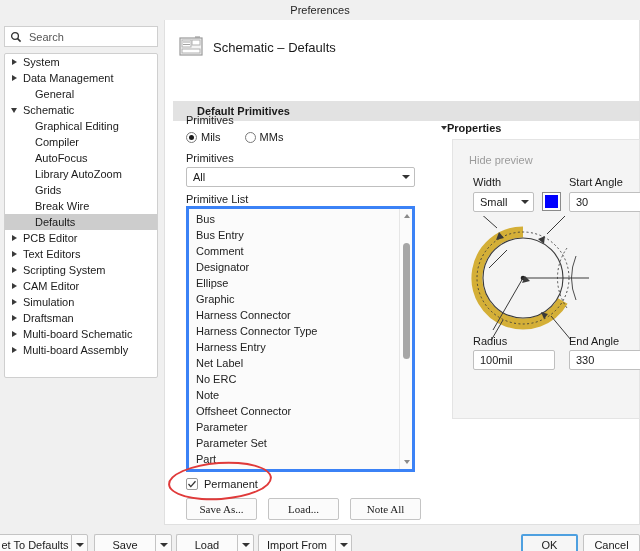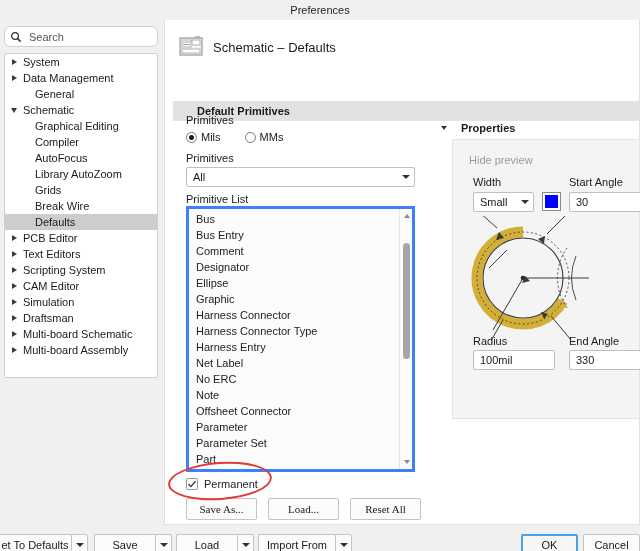--- a/index.html
+++ b/index.html
@@ -22,21 +22,21 @@
     font-size: 11px; color: #1f1f1f;
   }
 
   
   .leftpane {
     position: absolute; left: 0; top: 20px; width: 160px; height: 505px;
     background: #f0f0f0;
   }
   .searchbox {
     position: absolute; left: 4px; top: 6px; width: 154px; height: 21px;
-    background: #ffffff; border: 1px solid #cfcfcf; border-radius: 6px;
+    background: #ffffff; border: 1px solid #cfcfcf; border-radius: 0;
     display: flex; align-items: center; padding-left: 5px;
   }
   .search-icon { width: 12px; height: 12px; position: relative; flex: 0 0 12px; }
   .search-icon svg { display:block; }
   .search-ph { margin-left: 7px; color: #555; font-size: 11px; }
 
   .treebox {
     position: absolute; left: 4px; top: 33px; width: 154px; height: 325px;
     background: #ffffff; border: 1px solid #cfcfcf; border-radius: 2px;
     overflow: hidden;
@@ -113,21 +113,21 @@
   }
   .chk svg { display: block; }
 
   .btn {
     background: #fbfbfb; border: 1px solid #c4c4c4; border-radius: 2px;
     font-size: 11px; color: #1a1a1a;
     display: flex; align-items: center; justify-content: center; font-family: Liberation Serif, serif;
   }
 
   
-  .props-title { position: absolute; left: 441px; top: 122px; display: flex; align-items: center; gap: 14px; font-size: 11px; font-weight: bold; }
+  .props-title { position: absolute; left: 441px; top: 122px; display: flex; align-items: center; gap: 0; font-size: 11px; font-weight: bold; }
   .tri-down-sm { width: 0; height: 0; border-top: 4px solid #333; border-left: 3px solid transparent; border-right: 3px solid transparent; }
   .props-box {
     position: absolute; left: 452px; top: 139px; width: 188px; height: 280px;
     background: #f4f4f4; border: 1px solid #e4e4e4;
   }
   .hide-prev { position: absolute; left: 16px; top: 14px; font-size: 11px; color: #9b9b9b; }
   .fld-lbl { position: absolute; font-size: 11px; color: #1a1a1a; }
   .txtfield {
     position: absolute; background: #fff; border: 1px solid #bfbfbf; border-radius: 2px;
     height: 20px; display: flex; align-items: center; padding-left: 6px; font-size: 11px;
@@ -358,21 +358,21 @@
   </div>
 
   <div style="position:absolute; left:186px; top:498px; display:flex; gap:11px;" id="pbtns">
       <div class="btn" style="width: 71px; height: 22px;">
         <span>Save As...</span>
       </div>
       <div class="btn" style="width: 71px; height: 22px;">
         <span>Load...</span>
       </div>
       <div class="btn" style="width: 71px; height: 22px;">
-        <span>Reset All</span>
+        <span>Note All</span>
       </div>
     </div>
 
   <div class="props-title">
     <span class="tri-down-sm"></span>
     <span>Properties</span>
   </div>
 
   <div class="props-box">
     <div class="hide-prev">Hide preview</div>

